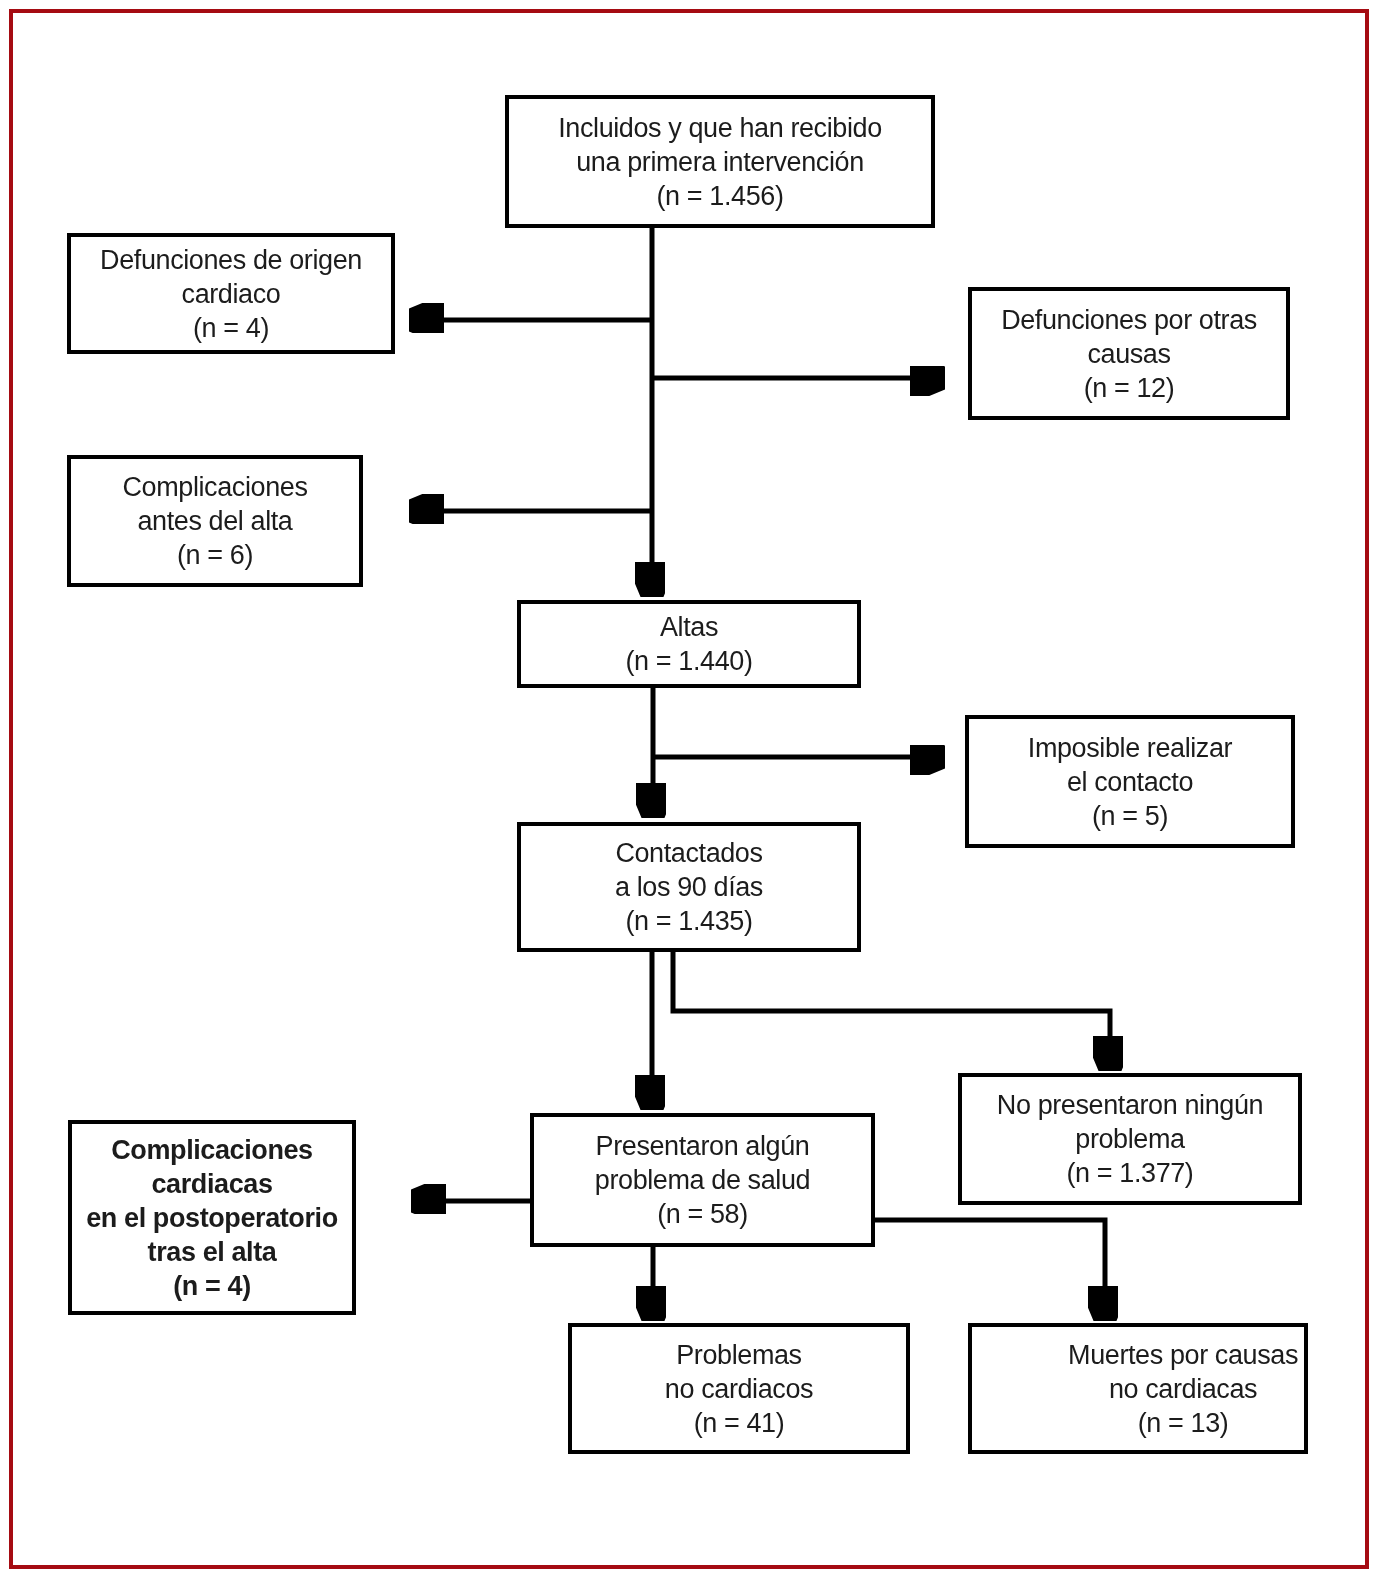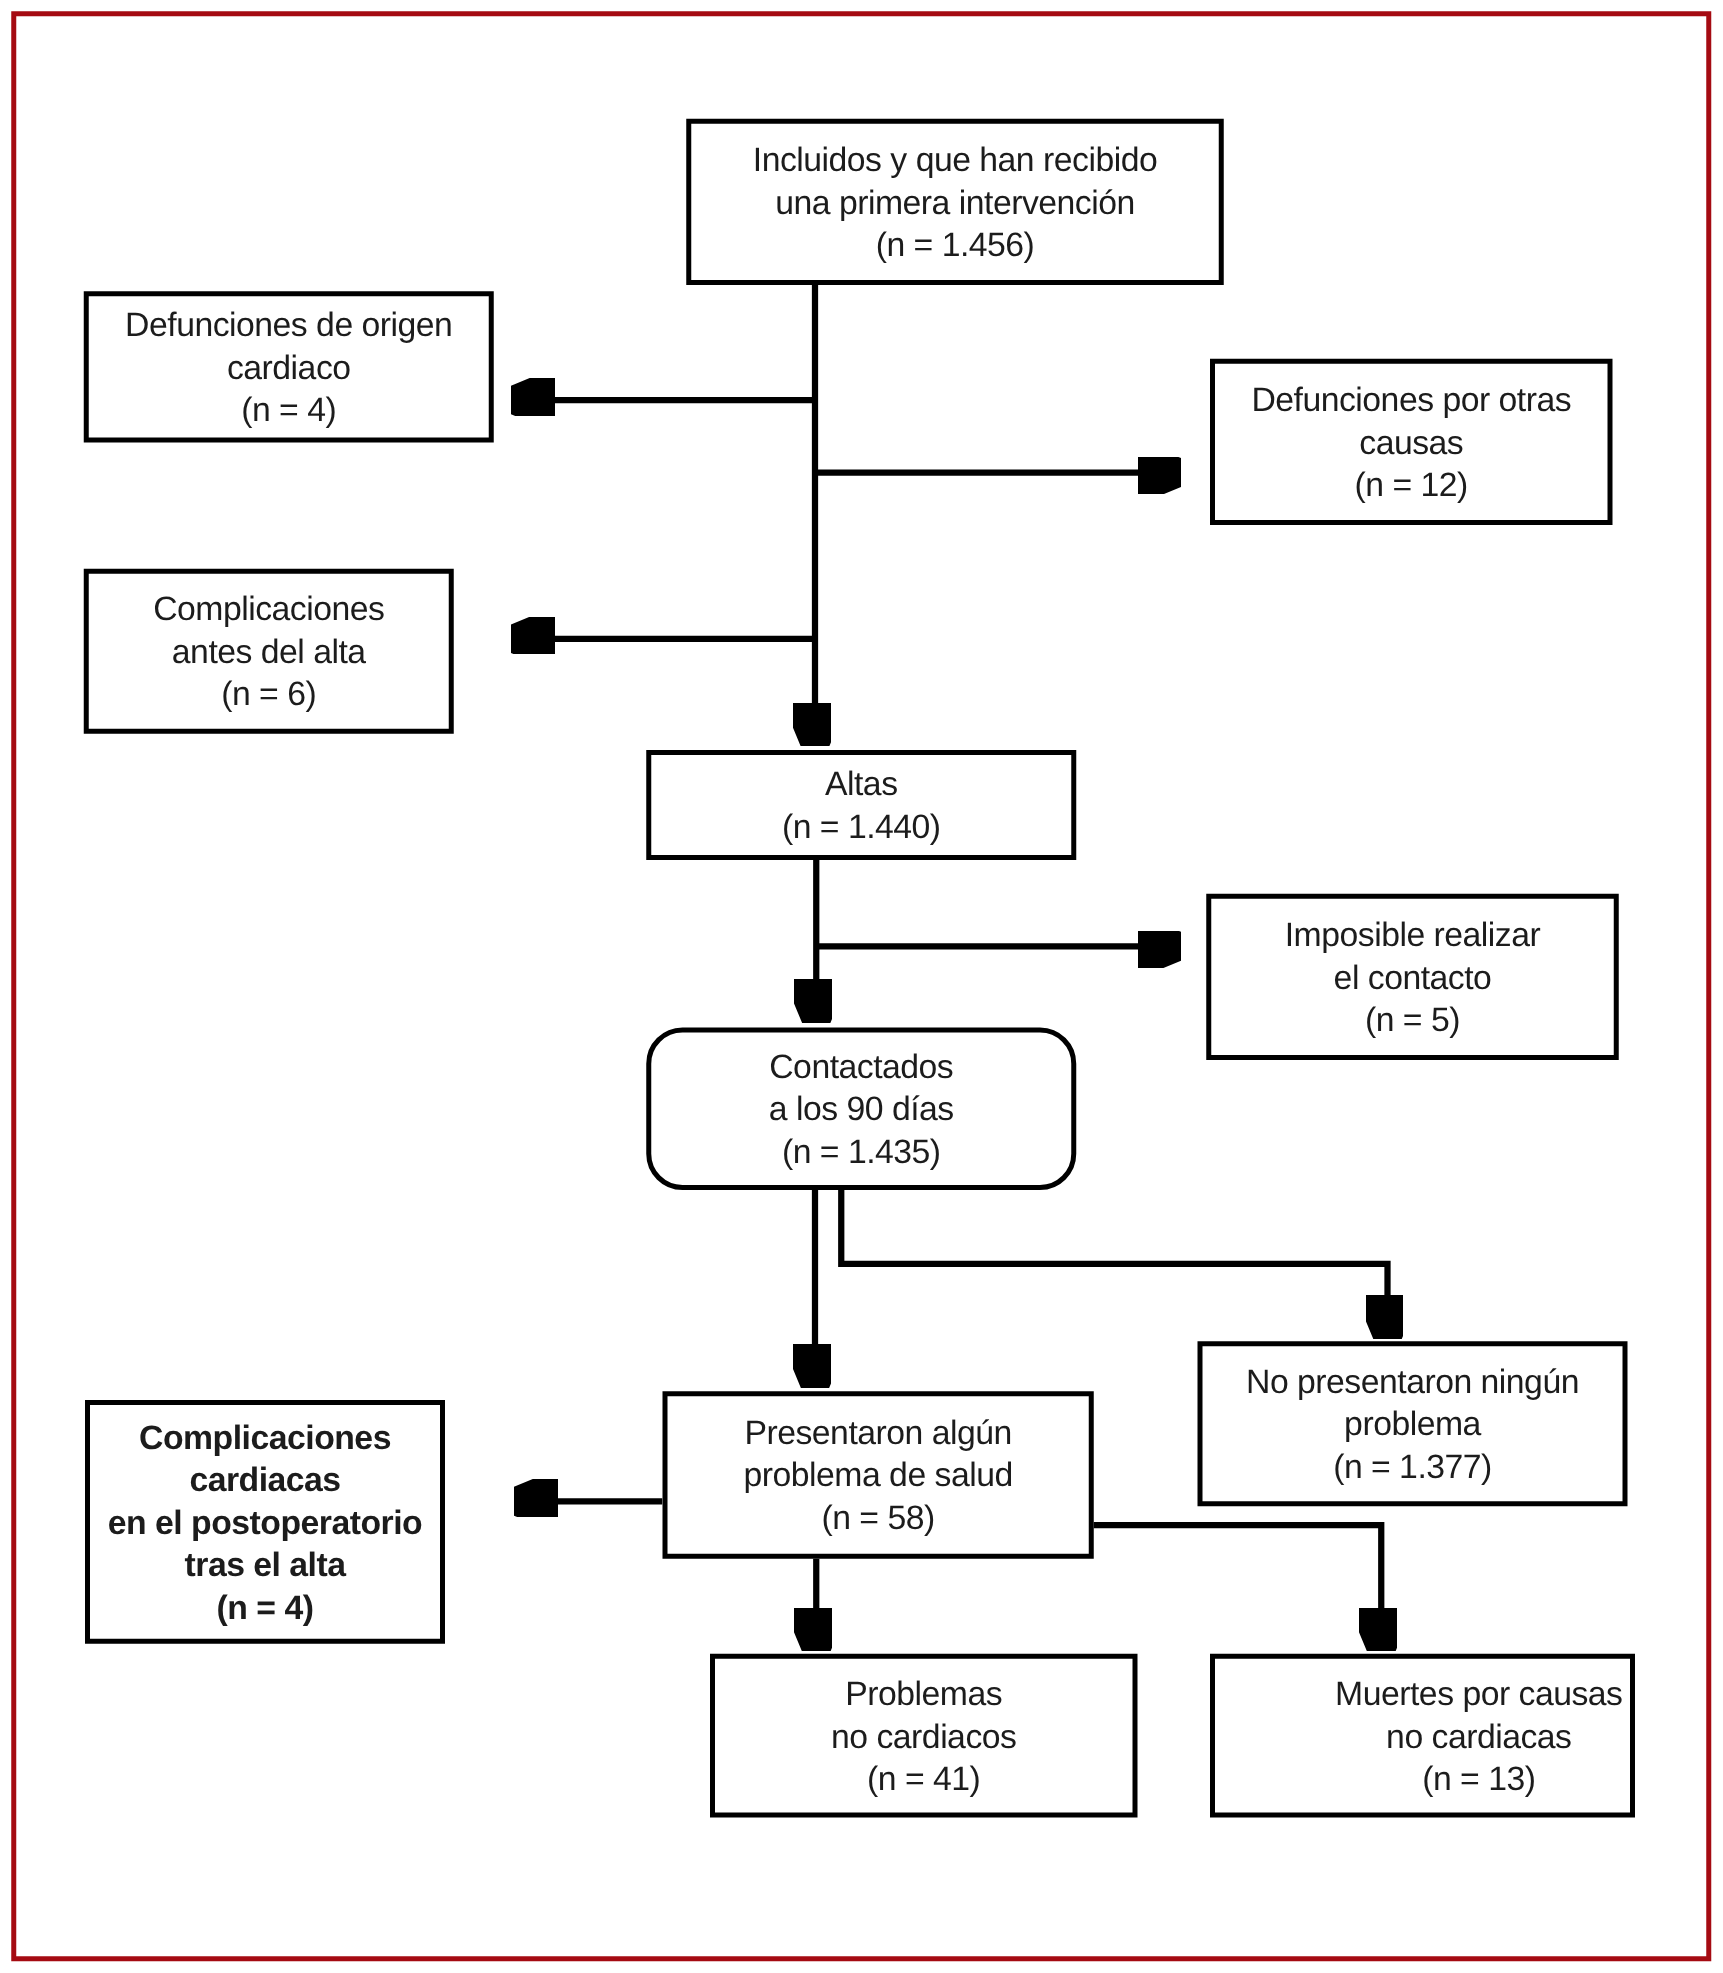--- a/index.html
+++ b/index.html
@@ -70,21 +70,21 @@
     <path d="M652 511 L414 511"></path>
     <path d="M653 688 L653 813"></path>
     <path d="M653 757 L940 757"></path>
     <path d="M652 952 L652 1105"></path>
     <path d="M673 952 L673 1011 L1110 1011 L1110 1066"></path>
     <path d="M530 1201 L416 1201"></path>
     <path d="M653 1246 L653 1316"></path>
     <path d="M873 1220 L1105 1220 L1105 1316"></path>
   </svg>
 
-  <div class="node" style="left:505px; top:95px; width:430px; height:133px;margin-left:44px;">
+  <div class="node" style="left:505px; top:95px; width:430px; height:133px;">
     <span>Incluidos y que han recibido
 una primera intervención
 (n = 1.456)</span>
   </div>
 
   <div class="node" style="left:67px; top:233px; width:328px; height:121px;">
     <span>Defunciones de origen
 cardiaco
 (n = 4)</span>
   </div>
@@ -105,21 +105,21 @@
     <span>Altas
 (n = 1.440)</span>
   </div>
 
   <div class="node" style="left:965px; top:715px; width:330px; height:133px;">
     <span>Imposible realizar
 el contacto
 (n = 5)</span>
   </div>
 
-  <div class="node" style="left:517px; top:822px; width:344px; height:130px;border-radius:29px;">
+  <div class="node" style="left:517px; top:822px; width:344px; height:130px;">
     <span>Contactados
 a los 90 días
 (n = 1.435)</span>
   </div>
 
   <div class="node" style="left:958px; top:1073px; width:344px; height:132px;">
     <span>No presentaron ningún
 problema
 (n = 1.377)</span>
   </div>

